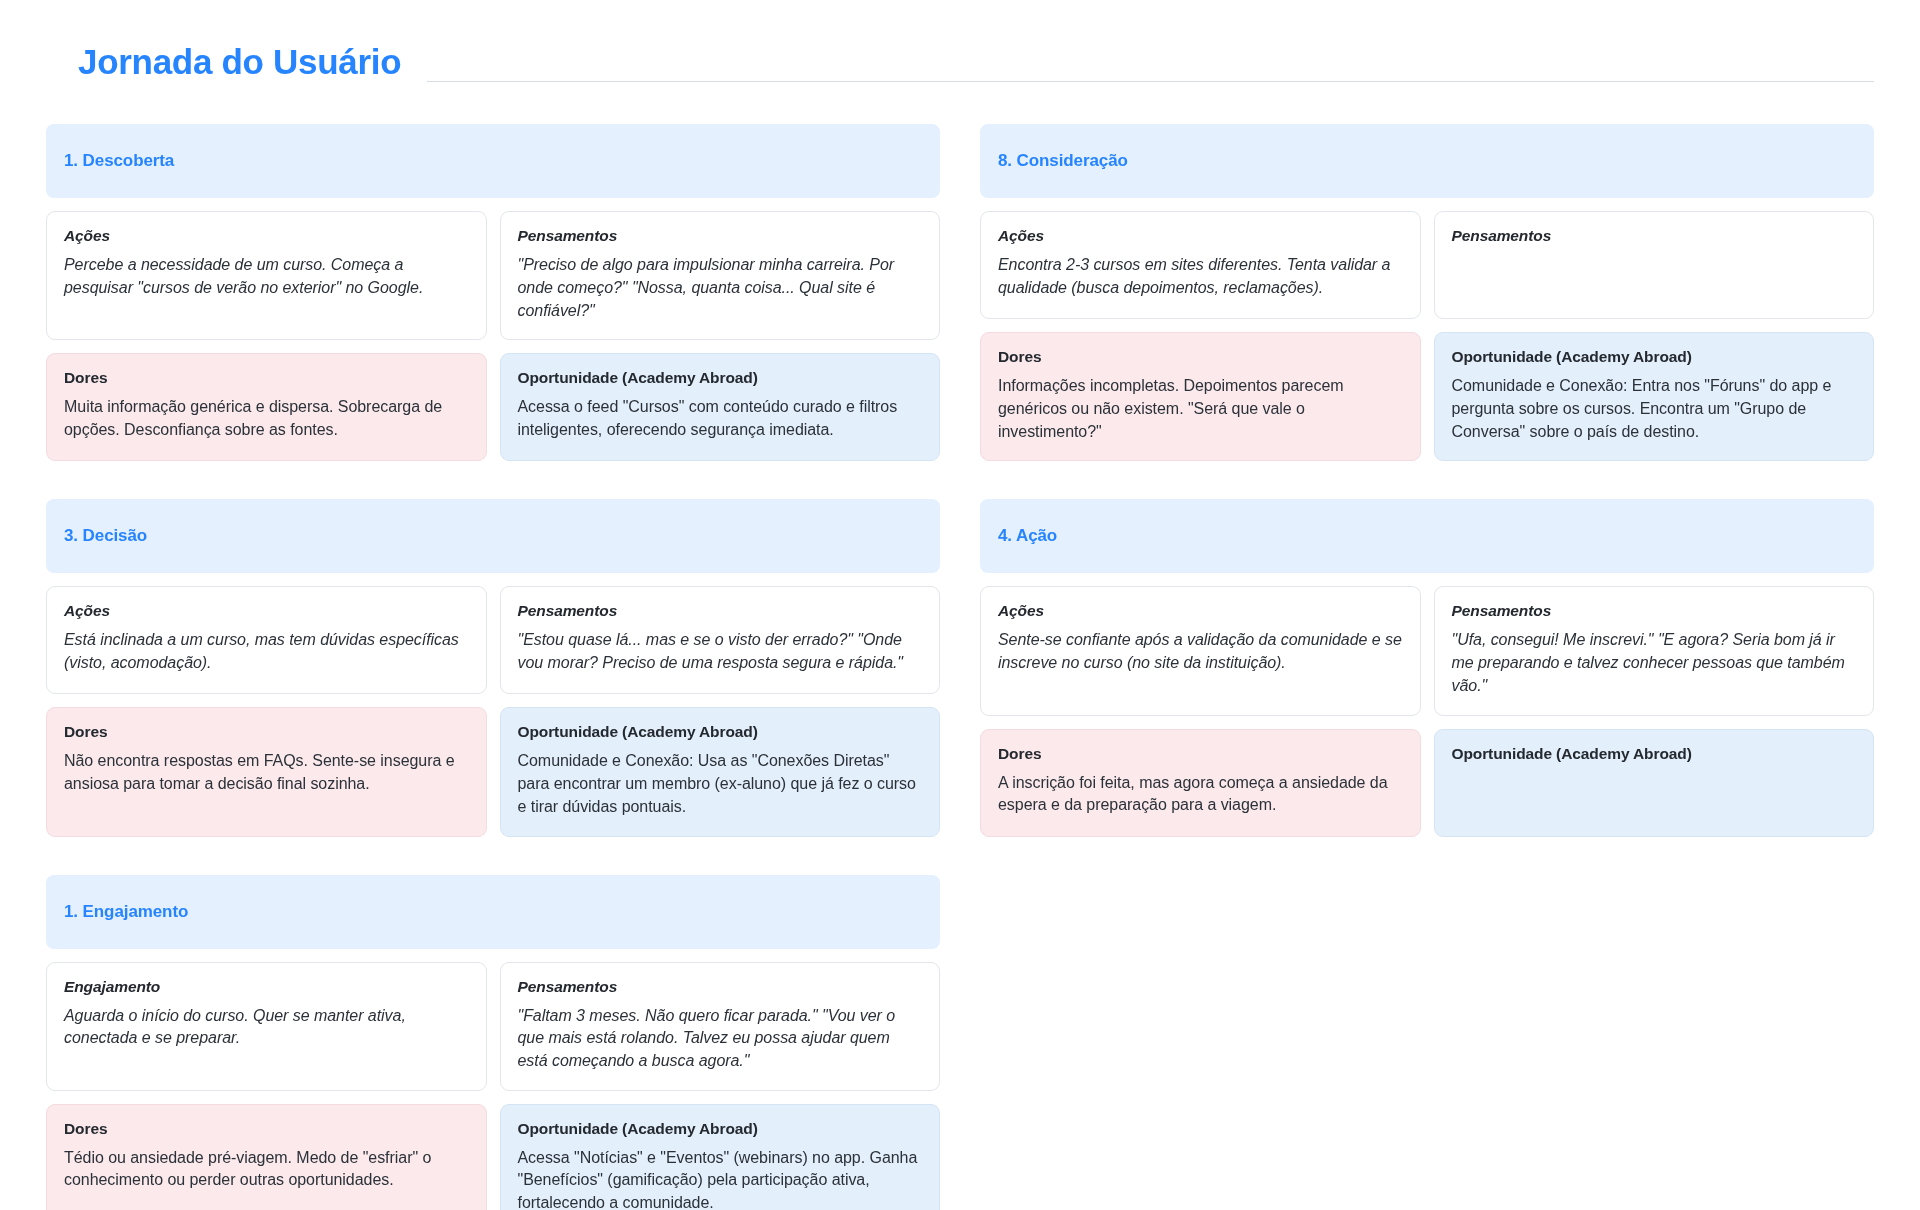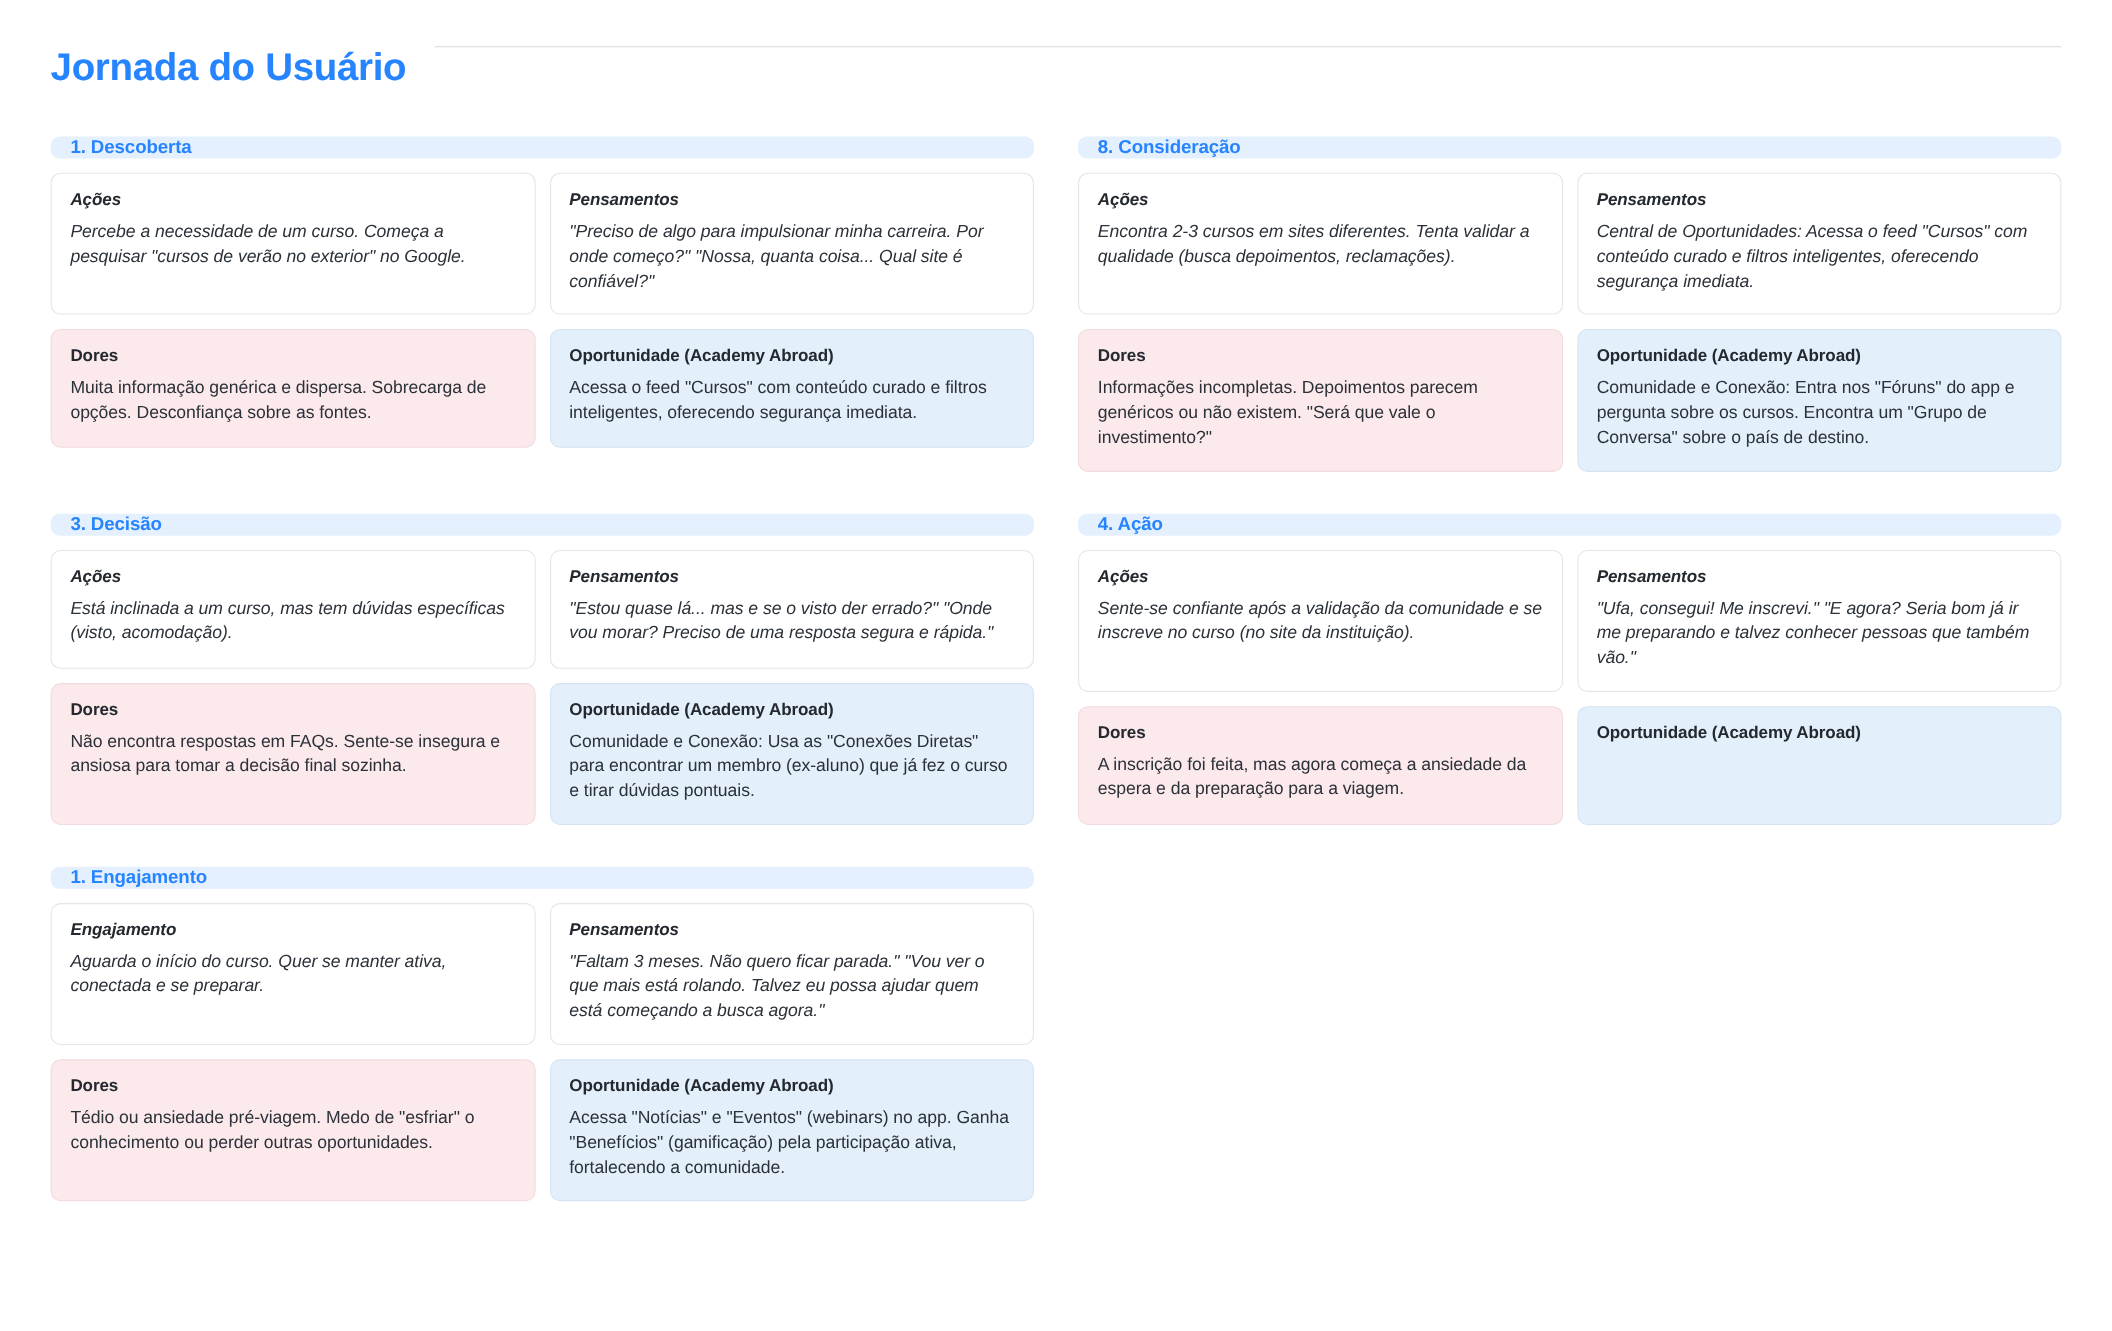--- a/index.html
+++ b/index.html
@@ -21,23 +21,24 @@
     width: 1920px;
     height: 1210px;
     padding: 42px 46px 0 46px;
     position: relative;
     overflow: hidden;
   }
 
   
   .page-header {
     display: flex;
-    align-items: flex-start;
+    align-items: flex-end;
     gap: 26px;
     margin-bottom: 42px;
+    margin-left: 32px;
   }
 
   .page-title {
     font-size: 35px;
     font-weight: 700;
     color: #2684ff;
     letter-spacing: -0.3px;
     white-space: nowrap;
     line-height: 1.15;
   }
@@ -58,21 +59,21 @@
   }
 
   .stage {
     display: flex;
     flex-direction: column;
   }
 
   .stage-header {
     background: #e4f0fd;
     border-radius: 8px;
-    padding: 0 18px;
+    padding: 27px 18px;
     margin-bottom: 13px;
   }
 
   .stage-header-label {
     font-size: 17px;
     font-weight: 700;
     color: #2684ff;
     letter-spacing: -0.1px;
   }
 
@@ -152,21 +153,20 @@
         <div class="stage-header">
           <div class="stage-header-label">8. Consideração</div>
         </div>
         <div class="stage-cards">
           <div class="card card--neutral">
             <div class="card-title">Ações</div>
             <div class="card-body">Encontra 2-3 cursos em sites diferentes. Tenta validar a qualidade (busca depoimentos, reclamações).</div>
           </div>
           <div class="card card--neutral">
             <div class="card-title">Pensamentos</div>
-            <div class="card-body">Central de Oportunidades: Acessa o feed "Cursos" com conteúdo curado e filtros inteligentes, oferecendo segurança imediata.</div>
           </div>
           <div class="card card--pain">
             <div class="card-title">Dores</div>
             <div class="card-body">Informações incompletas. Depoimentos parecem genéricos ou não existem. "Será que vale o investimento?"</div>
           </div>
           <div class="card card--opp">
             <div class="card-title">Oportunidade (Academy Abroad)</div>
             <div class="card-body">Comunidade e Conexão: Entra nos "Fóruns" do app e pergunta sobre os cursos. Encontra um "Grupo de Conversa" sobre o país de destino.</div>
           </div>
         </div>

